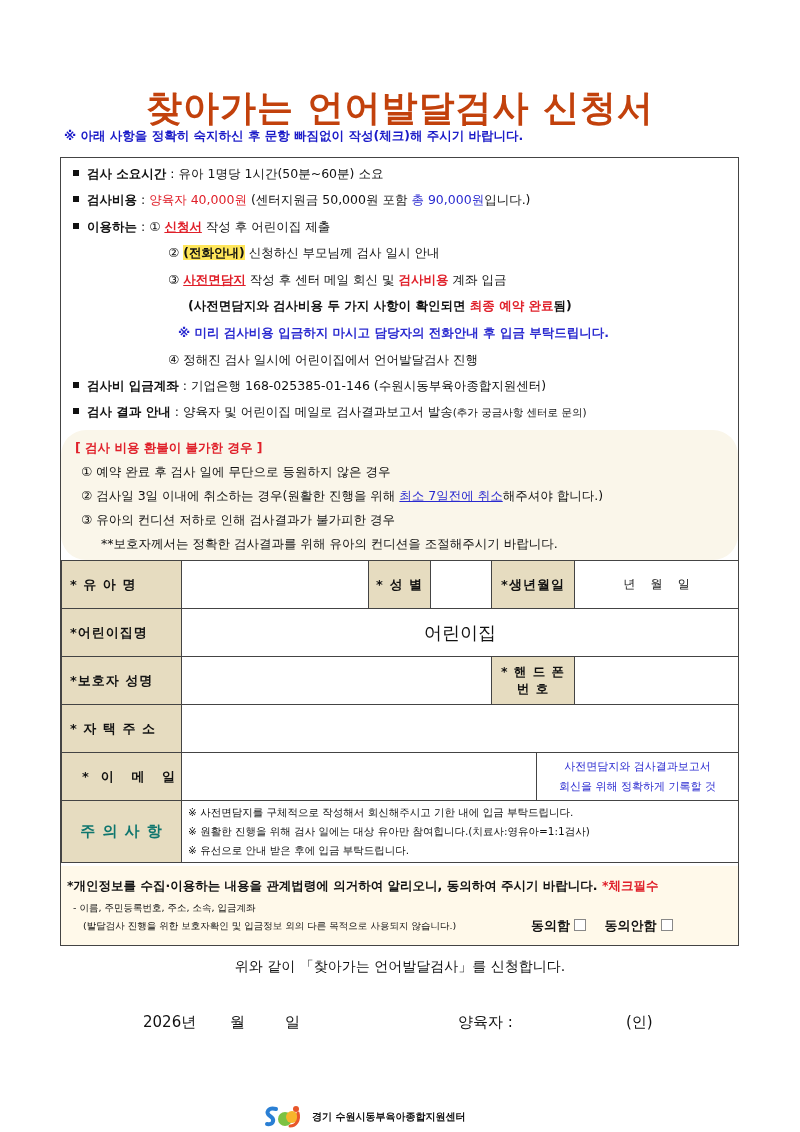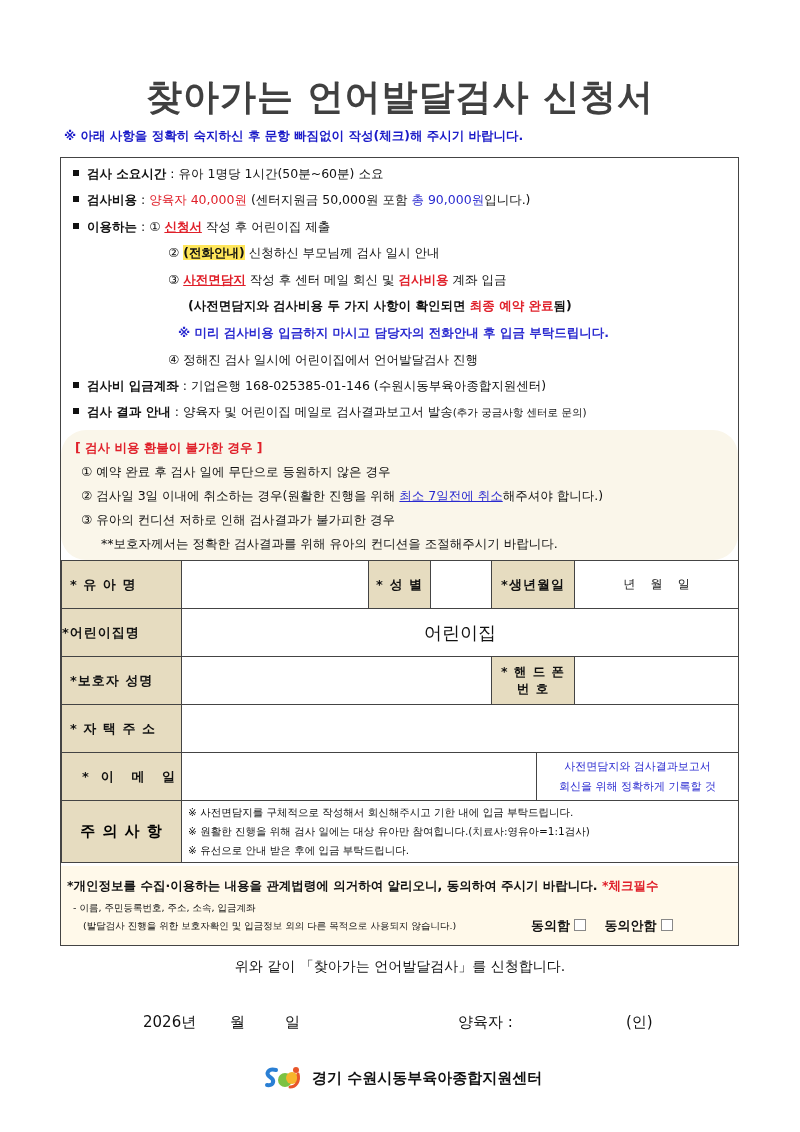--- a/index.html
+++ b/index.html
@@ -1,38 +1,38 @@
 <!DOCTYPE html>
 <html><head>
 <meta charset="utf-8">
 <style>
   html, body { margin: 0; padding: 0; background: #ffffff; }
   body { width: 800px; height: 1132px; position: relative; font-family: "DejaVu Sans", sans-serif; color: #111; overflow: hidden; }
-  .title { position: absolute; left: 0; top: 73px; width: 800px; text-align: center; font-size: 36px; font-weight: bold; letter-spacing: 1px; color: #404040; }
+  .title { position: absolute; left: 0; top: 84px; width: 800px; text-align: center; font-size: 36px; font-weight: bold; letter-spacing: 1px; color: #c2410c; }
   .notice { position: absolute; left: 64px; top: 128px; font-size: 12.5px; color: #1c1cc8; font-weight: bold; }
   .box { position: absolute; left: 60px; top: 157px; width: 679px; height: 720px; border: 1px solid #444; box-sizing: border-box; }
   .info { position: absolute; left: 0; top: 0; width: 677px; height: 272px; background: #fff; }
   .line { position: absolute; font-size: 12.5px; white-space: nowrap; }
   .bullet { display: inline-block; width: 6px; height: 6px; background: #111; margin-right: 8px; vertical-align: 2px; }
   .b { font-weight: bold; }
   .red { color: #e0202a; }
   .blue { color: #2a2ad0; }
   .u { text-decoration: underline; }
   .hl { background: #ffe65a; }
   .small { font-size: 10.5px; }
   .refund { position: absolute; left: 0; top: 272px; width: 677px; height: 130px; background: #faf6ea; border-radius: 25px; }
   table.form { position: absolute; left: 0; top: 402px; border-collapse: collapse; width: 677px; table-layout: fixed; }
   table.form td { border: 1px solid #444; font-size: 13px; padding: 0; }
   td.lbl { background: #e6dcc0; font-weight: bold; letter-spacing: 1px; }
   td.val { background: #fff; }
   .consent { position: absolute; left: 0; top: 646px; width: 677px; height: 72px; background: #fff9ea; border-top: 1px solid #444; }
   .chk { display: inline-block; width: 10px; height: 10px; border: 1px solid #888; vertical-align: -1px; margin-left: 4px; background:#fff; }
   .declare { position: absolute; left: 0; top: 958px; width: 800px; text-align: center; font-size: 14px; }
   .sign { position: absolute; top: 1013px; font-size: 15px; }
-  .footer { position: absolute; left: 262px; top: 1065px; display: flex; align-items: center; gap: 6px; font-size: 15px; font-weight: bold; }
+  .footer { position: absolute; left: 262px; top: 1104px; display: flex; align-items: center; gap: 6px; font-size: 10px; font-weight: bold; }
 </style>
 </head>
 <body>
 
 <div class="title">찾아가는 언어발달검사 신청서</div>
 <div class="notice">※ 아래 사항을 정확히 숙지하신 후 문항 빠짐없이 작성(체크)해 주시기 바랍니다.</div>
 
 <div class="box">
   <div class="info">
     <div class="line" style="left:12px; top:8px;">
@@ -86,21 +86,21 @@
     <tbody>
         <tr style="height:48px;">
       <td class="lbl" style="padding-left:8px;">* 유  아  명</td>
       <td class="val"></td>
       <td class="lbl" style="text-align:center;">* 성 별</td>
       <td class="val"></td>
       <td class="lbl" colspan="2" style="text-align:center;">*생년월일</td>
       <td class="val" style="text-align:center; font-size:12px; white-space:pre;">년    월    일</td>
     </tr>
     <tr style="height:48px;">
-      <td class="lbl" style="">*어린이집명</td>
+      <td class="lbl" style="padding-left:8px;">*어린이집명</td>
       <td class="val" colspan="6" style="text-align:center; font-size:18px;">어린이집</td>
     </tr>
     <tr style="height:48px;">
       <td class="lbl" style="padding-left:8px;">*보호자 성명</td>
       <td class="val" colspan="3"></td>
       <td class="lbl" colspan="2" style="text-align:center; font-size:12.5px;">* 핸 드 폰 번 호</td>
       <td class="val"></td>
     </tr>
     <tr style="height:48px;">
       <td class="lbl" style="padding-left:8px;">* 자 택 주 소</td>
@@ -108,21 +108,21 @@
     </tr>
     <tr style="height:48px;">
       <td class="lbl" style="padding-left:20px; white-space:pre;">*  이   메   일</td>
       <td class="val" colspan="4"></td>
       <td class="val" colspan="2" style="text-align:center; font-size:11px; color:#2a2ad0; line-height:20px;">
         <div>사전면담지와 검사결과보고서</div>
         <div>회신을 위해 정확하게 기록할 것</div>
       </td>
     </tr>
     <tr style="height:62px;">
-      <td class="lbl" style="text-align:center; color:#000000; font-size:15px;">주  의  사  항</td>
+      <td class="lbl" style="text-align:center; color:#0f766e; font-size:15px;">주  의  사  항</td>
       <td class="val" colspan="6" style="font-size:10.5px; padding-left:6px; line-height:19px;margin-left:20px;">
         <div>※ 사전면담지를 구체적으로 작성해서 회신해주시고 기한 내에 입금 부탁드립니다.</div>
         <div>※ 원활한 진행을 위해 검사 일에는 대상 유아만 참여힙니다.(치료사:영유아=1:1검사)</div>
         <div>※ 유선으로 안내 받은 후에 입금 부탁드립니다.</div>
       </td>
     </tr>
   </tbody>
     </table>
 
   <div class="consent" style="top:708px; height:0;"></div>

